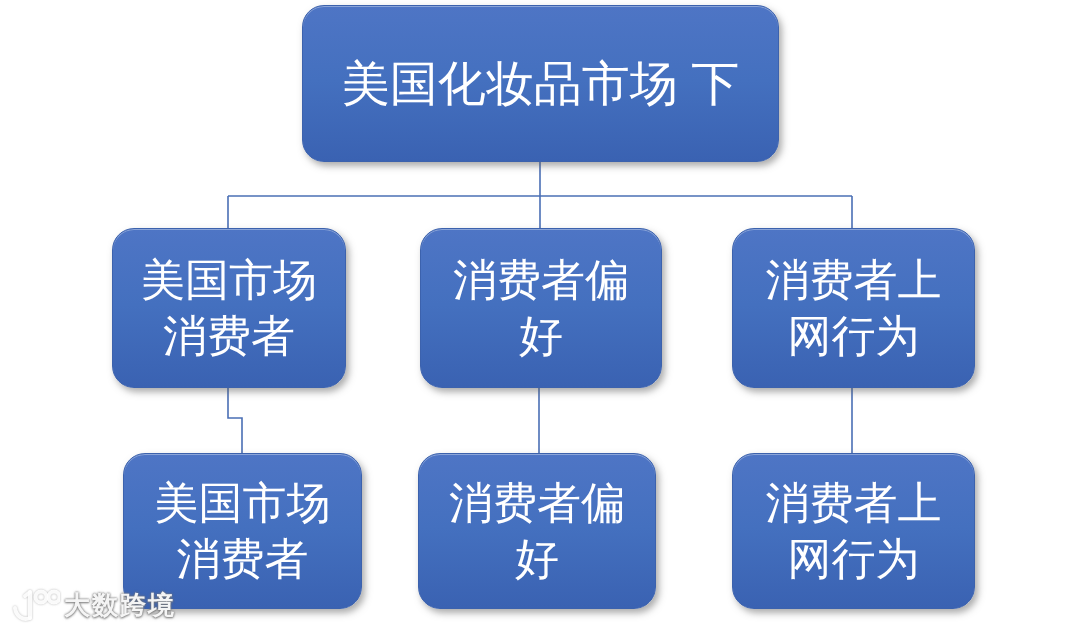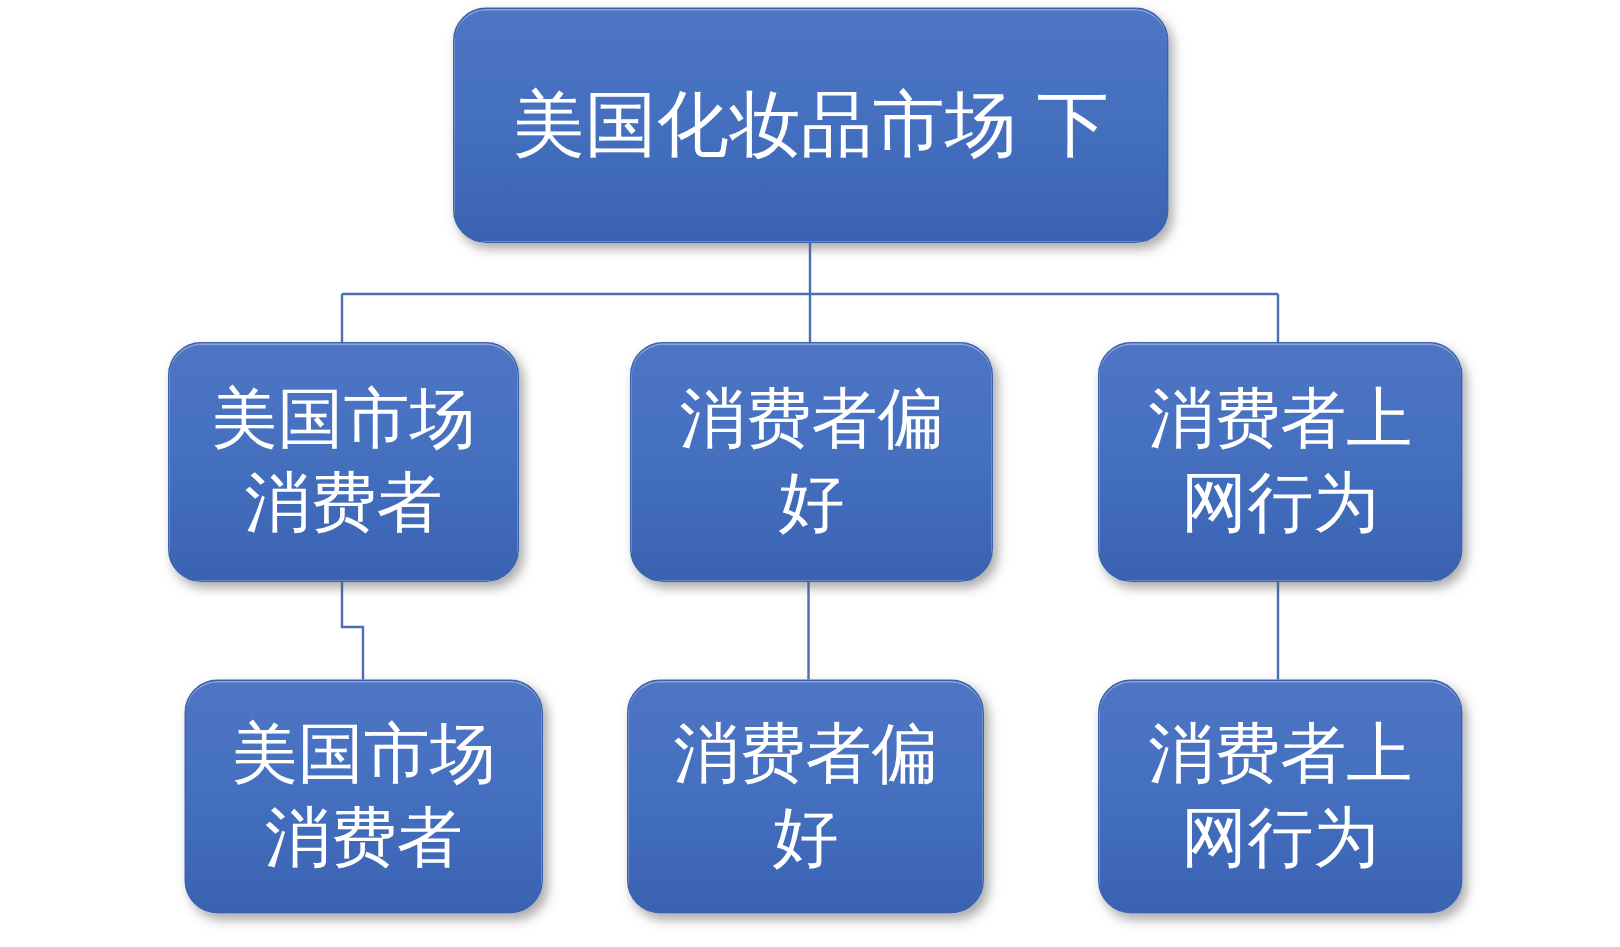--- a/index.html
+++ b/index.html
@@ -126,14 +126,24 @@
   <div class="node l2">
     <span class="node-label">消费者偏
 好</span>
   </div>
 
   <div class="node l3">
     <span class="node-label">消费者上
 网行为</span>
   </div>
 
+  <div class="watermark">
+    <svg class="wm-logo-svg" width="48" height="40" viewBox="0 0 48 40" xmlns="http://www.w3.org/2000/svg">
+      <path d="M13 11 L18 7"></path>
+      <path d="M18 7 L18 33"></path>
+      <path d="M18 33 C 11 36 4 31 3 23"></path>
+      <circle cx="29" cy="12" r="5.5"></circle>
+      <circle cx="42" cy="12" r="5.5"></circle>
+    </svg>
+    <span class="watermark-text">大数跨境</span>
+  </div>
 
 </div>
 
 </body></html>

